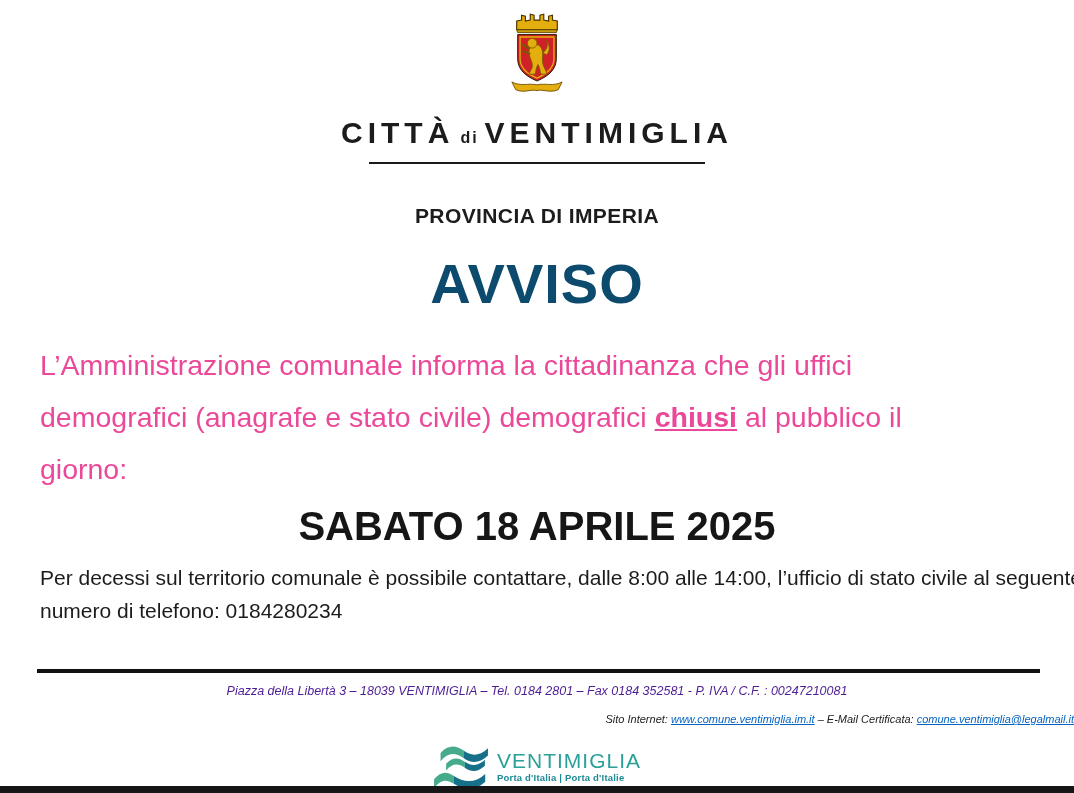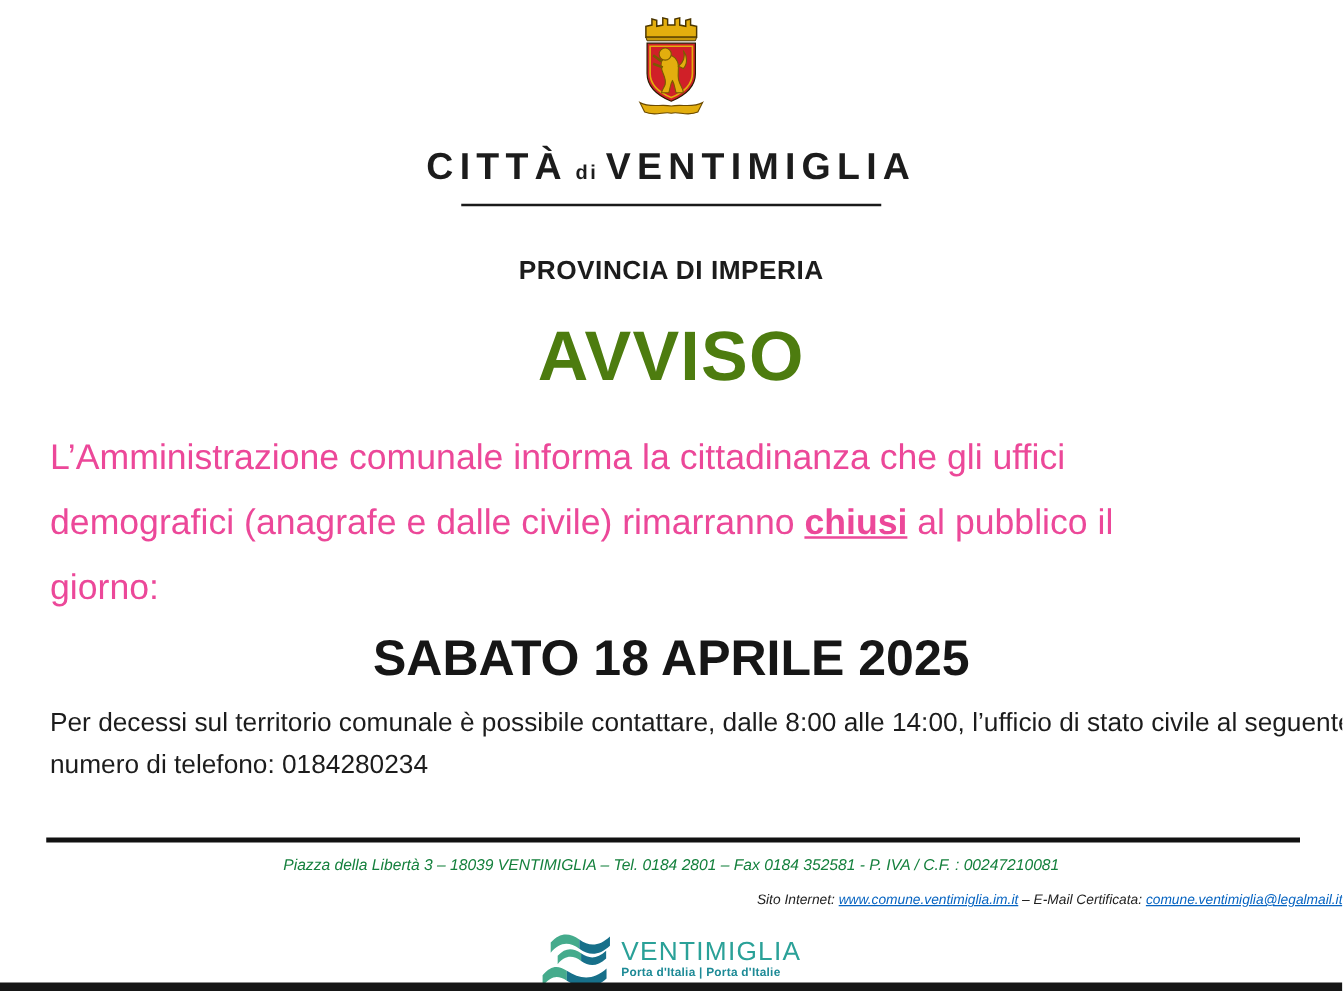--- a/index.html
+++ b/index.html
@@ -43,21 +43,21 @@
     letter-spacing: 0.4px;
     color: #1c1c1c;
   }
   .avviso {
     margin-top: 26px;
     text-align: center;
     font-weight: 700;
     font-size: 56px;
     letter-spacing: 1px;
     line-height: 60px;
-    color: #4d7c0f;
+    color: #0c4a6e;
   }
   .body-text {
     margin: 25px 36px 0 40px;
     font-size: 28.5px;
     line-height: 52px;
     color: #ec4899;
   }
   .body-text .line { white-space: nowrap; }
   .body-text .bold-underline {
     font-weight: 700;
@@ -83,21 +83,21 @@
     width: 1003px;
     height: 4px;
     background: #111111;
   }
   .footer-address {
     margin-top: 10px;
     text-align: center;
     font-style: italic;
     font-size: 12.5px;
     line-height: 16px;
-    color: #15803d;
+    color: #4c1d95;
     white-space: nowrap;
   }
   .footer-links {
     margin-top: 12px;
     text-align: right;
     font-style: italic;
     font-size: 11px;
     line-height: 16px;
     color: #222222;
     white-space: nowrap;
@@ -166,21 +166,21 @@
   </div>
 
   <div class="separator"></div>
 
   <div class="province">PROVINCIA DI IMPERIA</div>
 
   <div class="avviso">AVVISO</div>
 
   <div class="body-text">
     <div class="line">L’Amministrazione comunale informa la cittadinanza che gli uffici</div>
-    <div class="line"><span>demografici (anagrafe e dalle civile) rimarranno </span><span class="bold-underline">chiusi</span><span> al pubblico il</span></div>
+    <div class="line"><span>demografici (anagrafe e stato civile) demografici </span><span class="bold-underline">chiusi</span><span> al pubblico il</span></div>
     <div class="line">giorno:</div>
   </div>
 
   <div class="date-line">SABATO 18 APRILE 2025</div>
 
   <div class="info-text">
     <div class="line">Per decessi sul territorio comunale è possibile contattare, dalle 8:00 alle 14:00, l’ufficio di stato civile al seguente</div>
     <div class="line">numero di telefono: 0184280234</div>
   </div>
 

